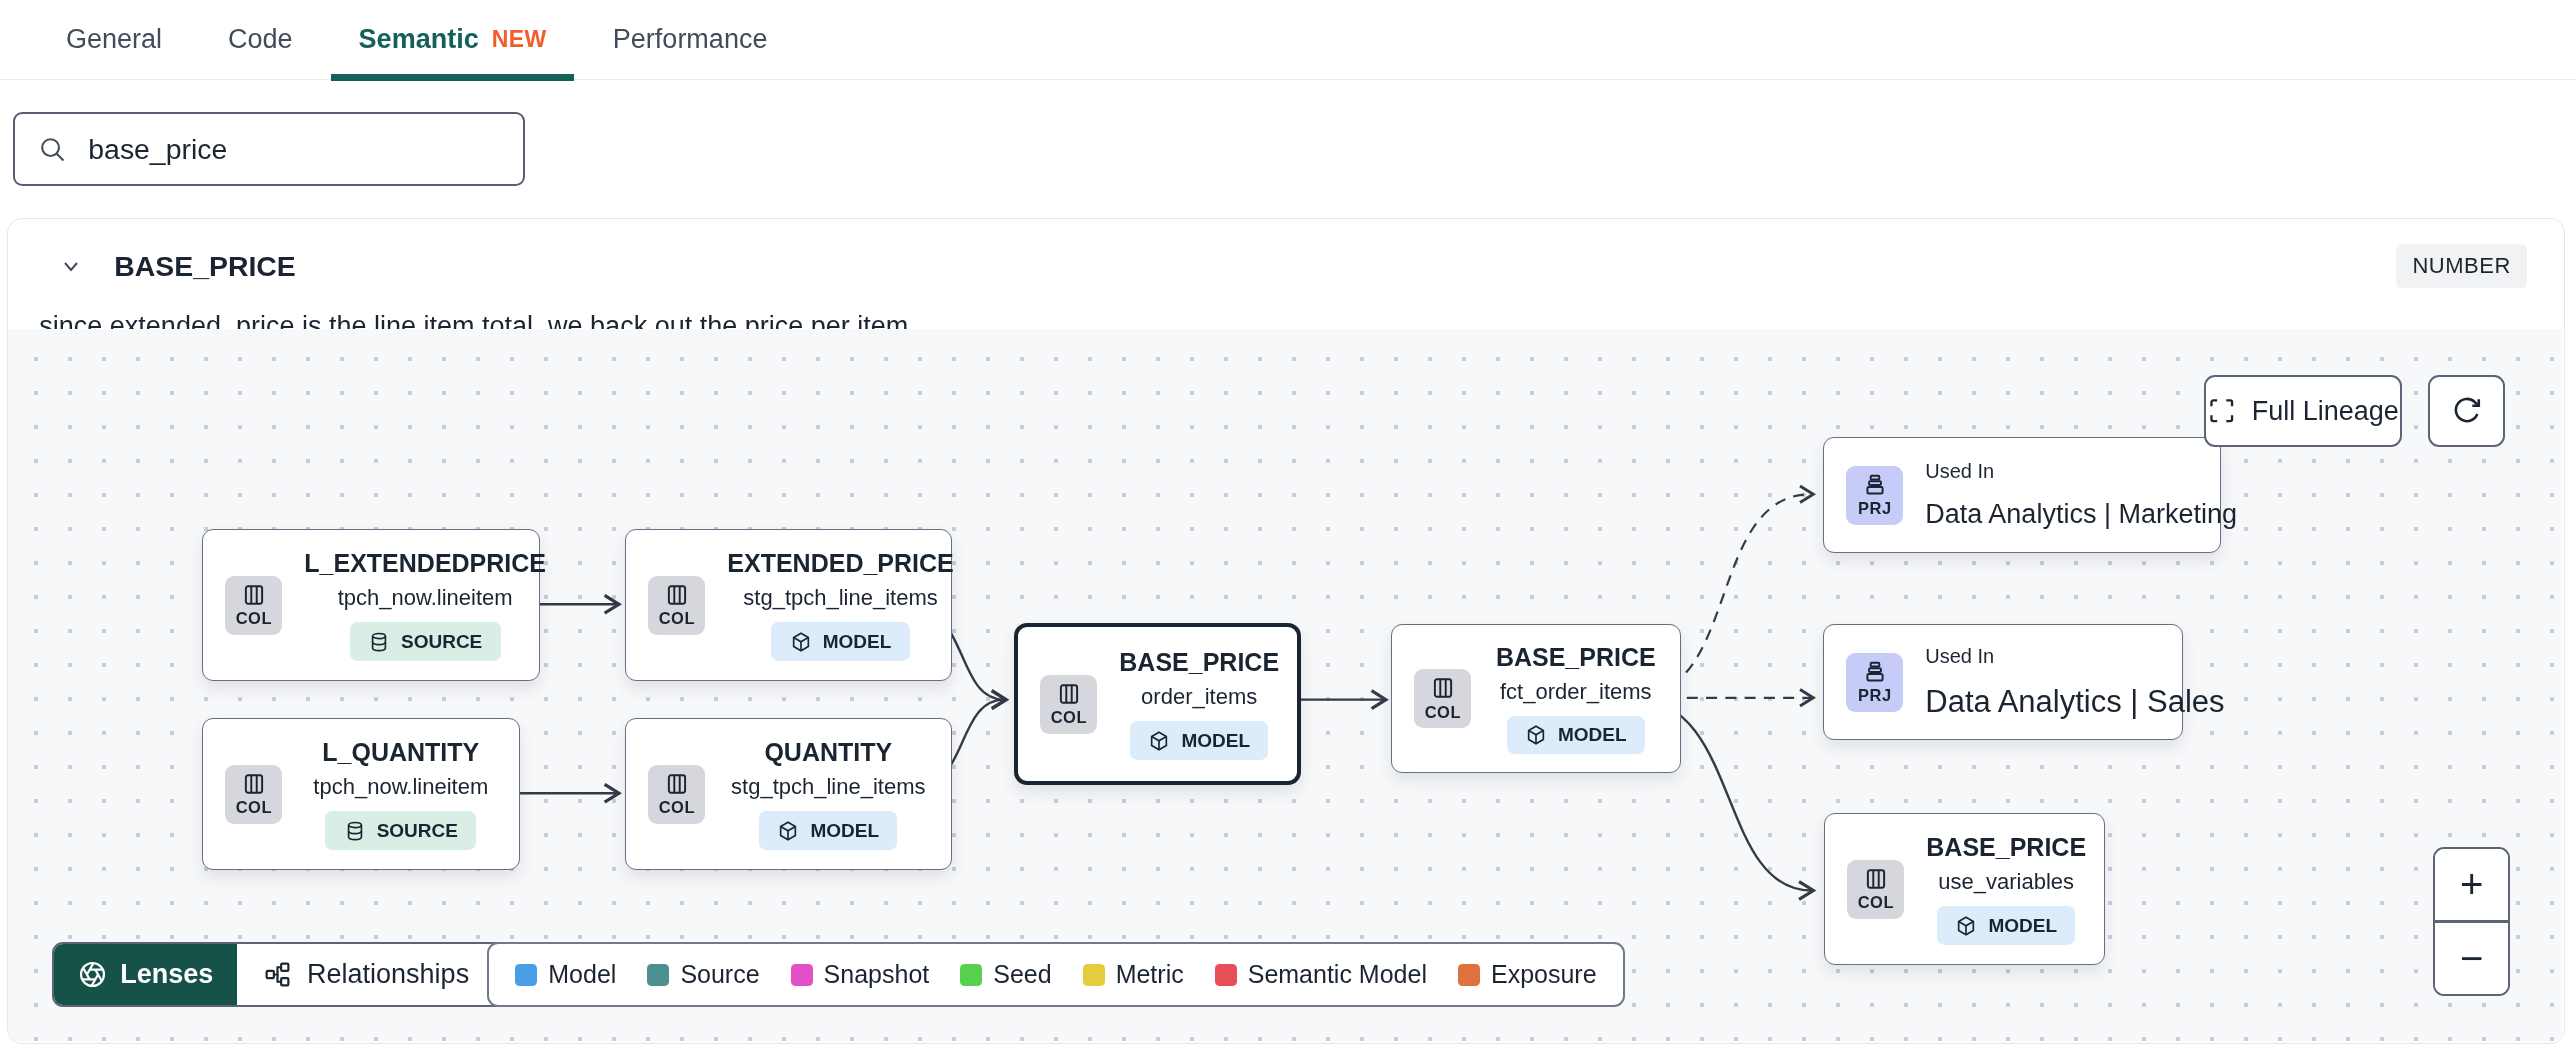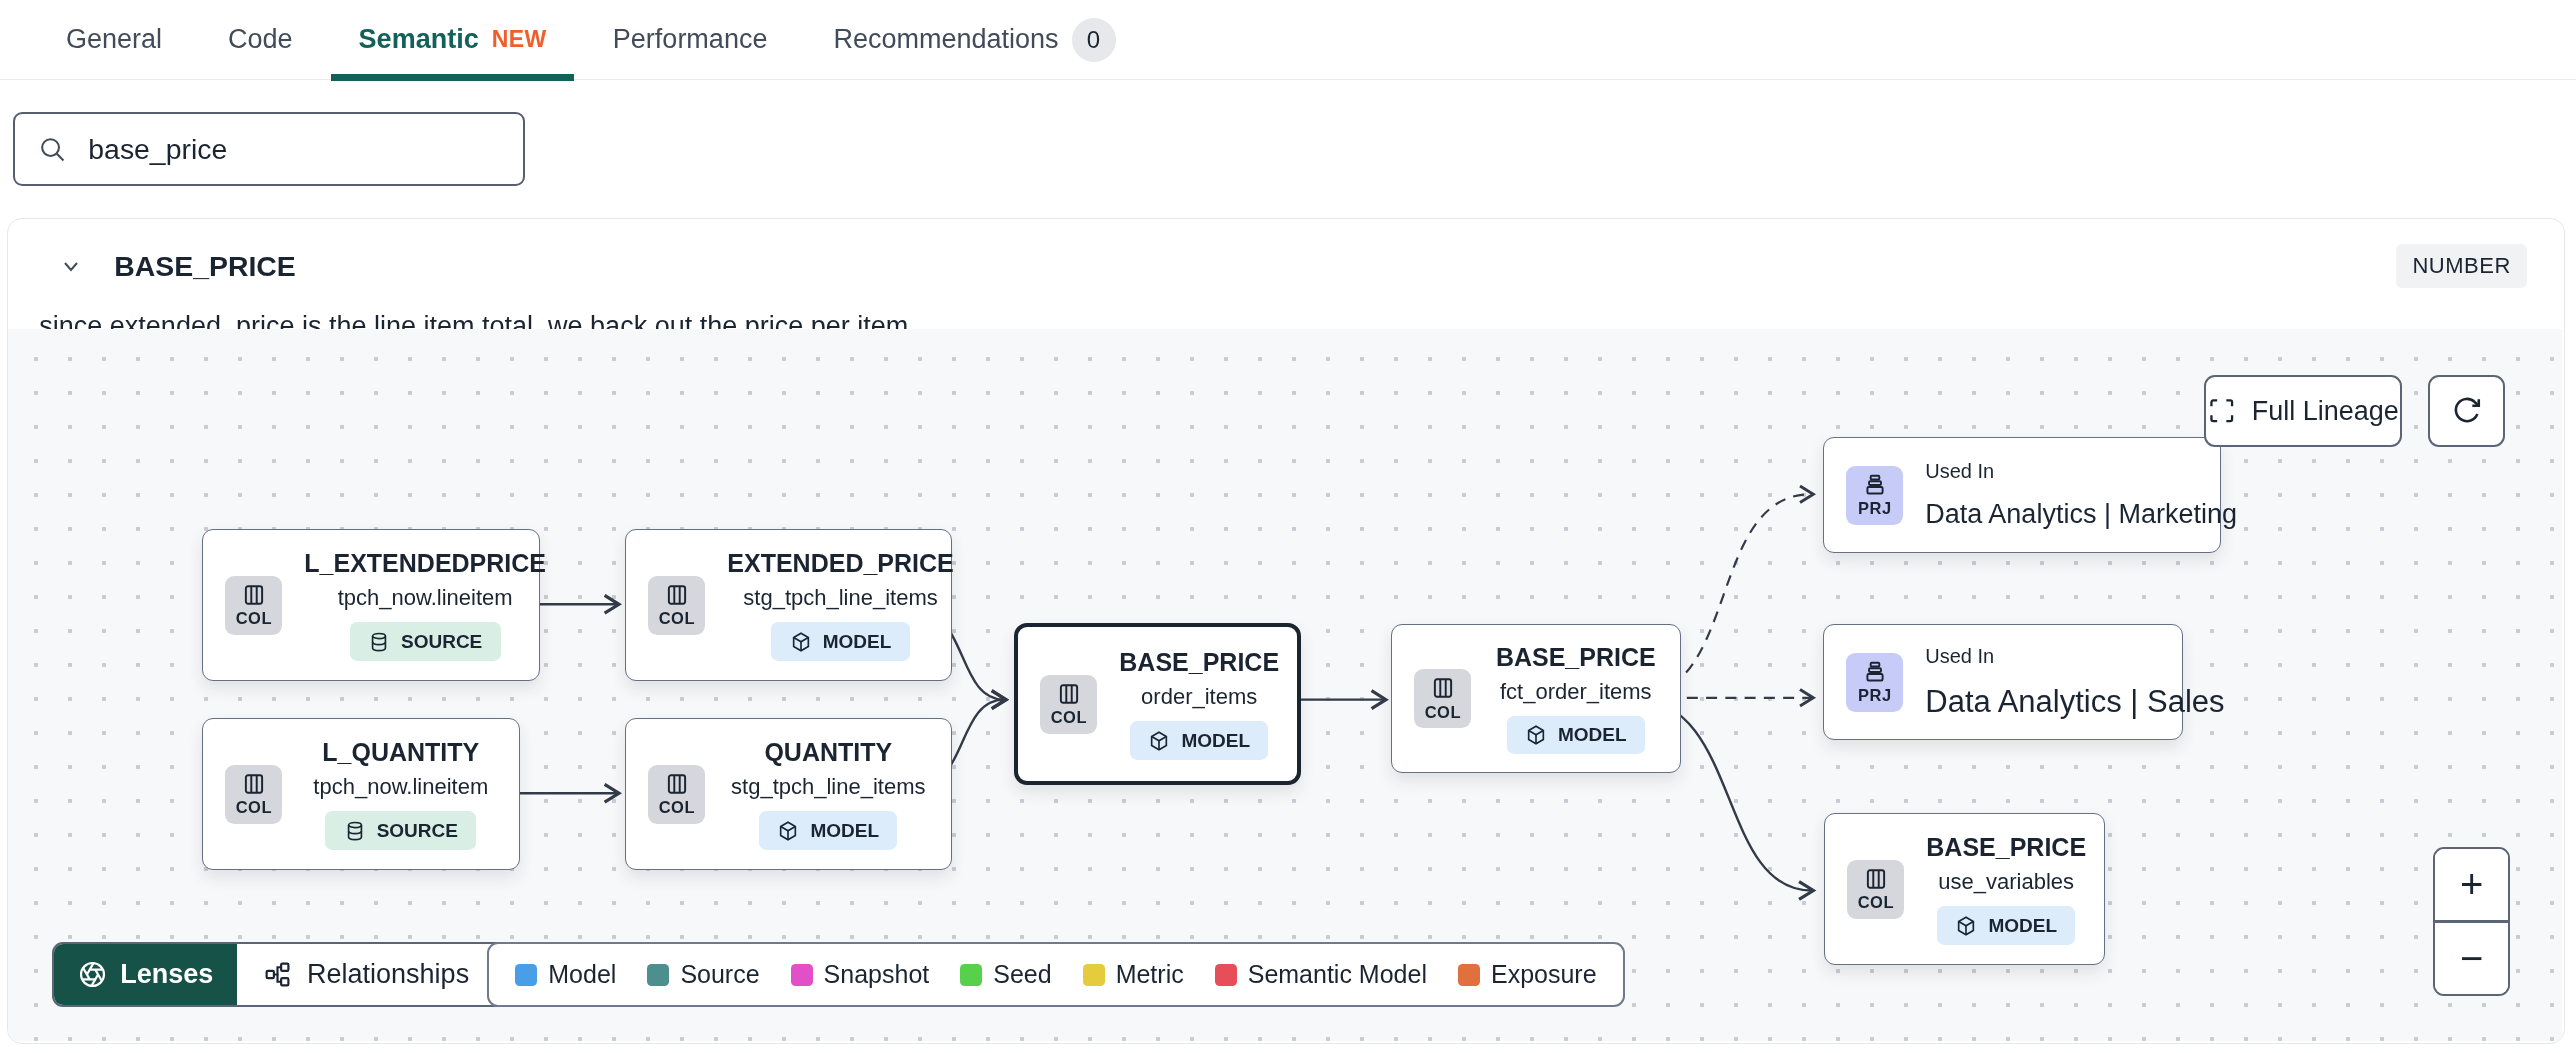--- a/index.html
+++ b/index.html
@@ -103,24 +103,20 @@
     <div class="tab">
       <span>Code</span>
     </div>
     <div class="tab active">
       <span>Semantic</span>
       <span class="badge-new">NEW</span>
     </div>
     <div class="tab">
       <span>Performance</span>
     </div>
-    <div class="tab">
-      <span>Recommendations</span>
-      <span class="badge-count">0</span>
-    </div>
   </div>
 
   <div class="search">
     <svg class="icon" width="31" height="31" viewBox="0 0 24 24" fill="none" stroke="#414b5a" stroke-width="1.6">
         <circle cx="10.5" cy="10.5" r="6.5"></circle>
         <line x1="15.3" y1="15.3" x2="20.5" y2="20.5"></line>
       </svg>
     <input type="text" value="base_price" style="">
   </div>
 

